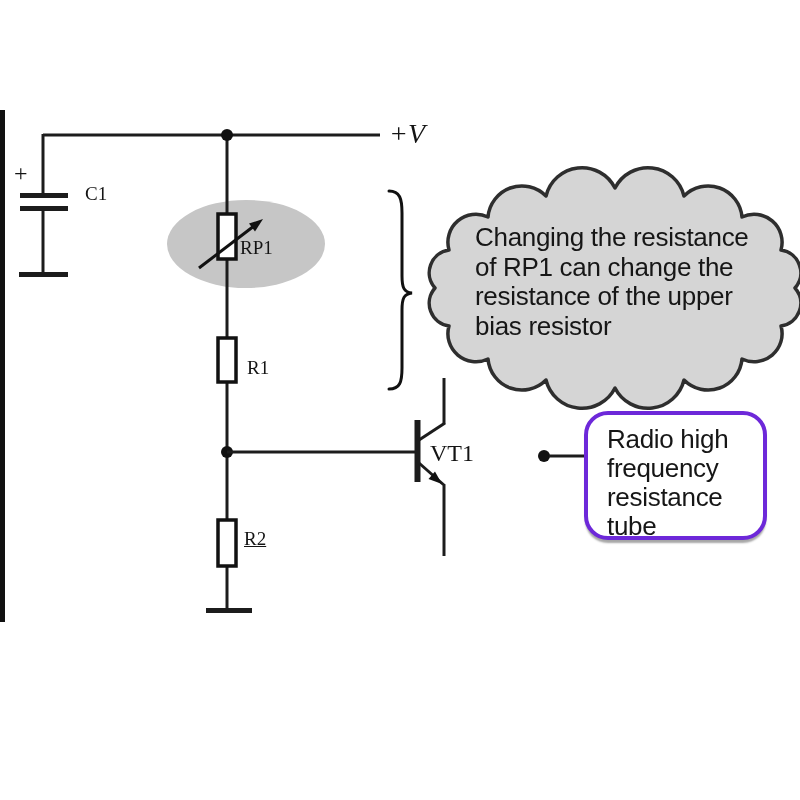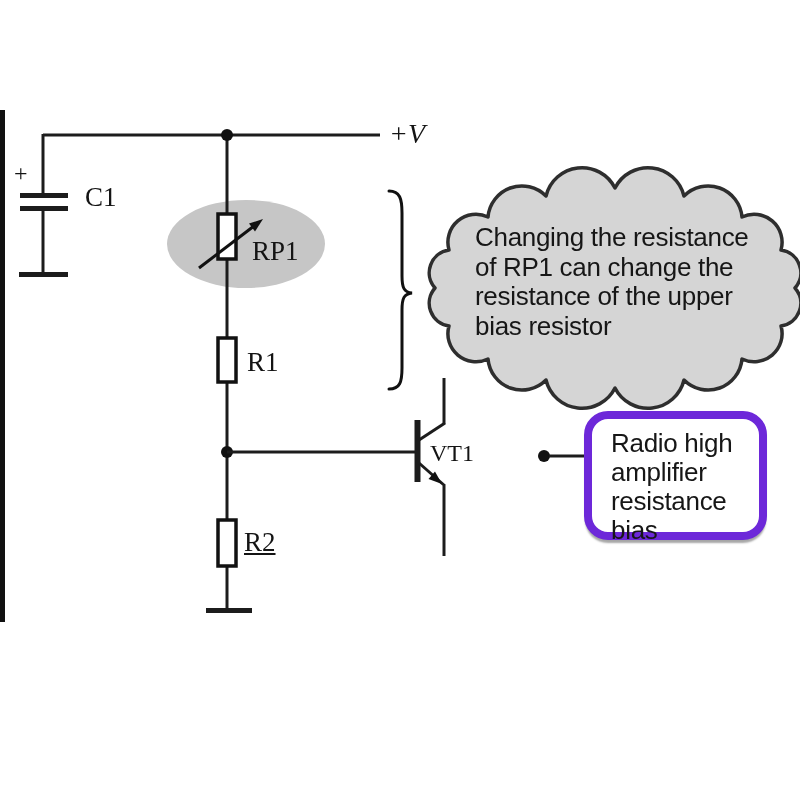--- a/index.html
+++ b/index.html
@@ -8,21 +8,21 @@
     width:800px;height:800px;
     background:#ffffff;
     overflow:hidden;
     font-family:"Liberation Sans", sans-serif;
   }
   .art{position:absolute;left:0;top:0;}
   .lbl{
     position:absolute;
     font-family:"Liberation Serif", serif;
     color:#141414;
-    font-size:27px;
+    font-size:19px;
     line-height:1;
     white-space:nowrap;
   }
   .lbl.small{font-size:24px;}
   .power{font-size:28px;}
   .power .v{font-style:italic;}
   .cloud-text{
     position:absolute;
     left:475px;top:223px;
     width:330px;
@@ -31,21 +31,21 @@
     letter-spacing:-0.3px;
     color:#161616;
   }
   .cloud-text span{display:block;}
   .box-callout{
     position:absolute;
     left:584px;top:411px;
     width:183px;height:129px;
     box-sizing:border-box;
     background:#ffffff;
-    border:8px solid #6d28d9;
+    border:4px solid #6d28d9;
     border-radius:24px;
     box-shadow:0 4px 2px -1px rgba(0,0,0,0.35);
     padding:10px 0 0 19px;
     font-size:26px;
     line-height:29px;
     letter-spacing:-0.3px;
     color:#161616;
   }
   .box-callout span{display:block;}
 </style>
@@ -119,35 +119,35 @@
     <circle cx="544" cy="456" r="6" fill="#111"></circle>
     <line x1="549" y1="456" x2="585" y2="456" stroke="#1c1c1c" stroke-width="3"></line>
   </svg>
 
   <div class="lbl power" style="left:389px;top:120px;"><span class="v">+V</span></div>
 
   <div class="lbl small" style="left:14px;top:161px;">+</div>
 
   <div class="lbl" style="left:85px;top:184px;">C1</div>
 
-  <div class="lbl" style="left:252px;top:238px;">RP1</div>
+  <div class="lbl" style="left:240px;top:238px;">RP1</div>
 
-  <div class="lbl" style="left:247px;top:349px;">R1</div>
+  <div class="lbl" style="left:247px;top:358px;">R1</div>
 
   <div class="lbl" style="left:244px;top:529px;text-decoration:underline;">R2</div>
 
   <div class="lbl small" style="left:430px;top:441px;">VT1</div>
 
   <div class="cloud-text">
     <span>Changing the resistance</span>
     <span>of RP1 can change the</span>
     <span>resistance of the upper</span>
     <span>bias resistor</span>
   </div>
 
   <div class="box-callout">
     <span>Radio high</span>
-    <span>amplifier</span>
+    <span>frequency</span>
     <span>resistance</span>
-    <span>bias</span>
+    <span>tube</span>
   </div>
 
 </div>
 
 </body></html>

